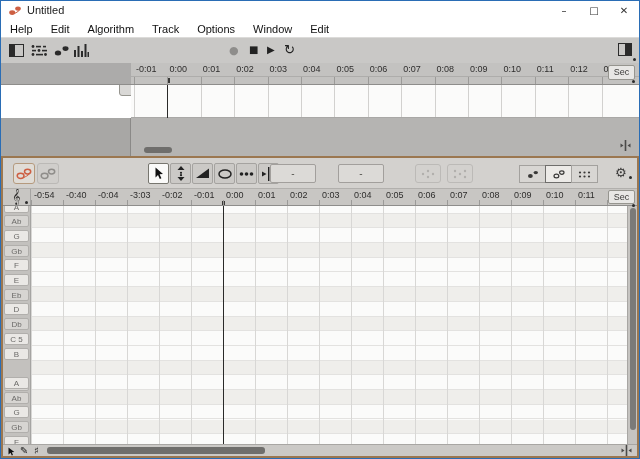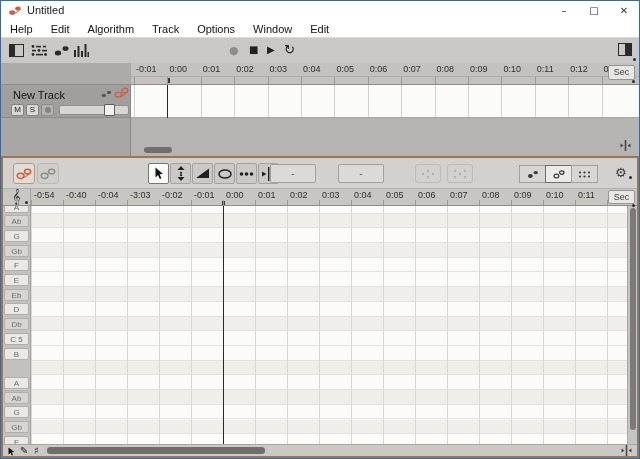--- a/index.html
+++ b/index.html
@@ -245,44 +245,20 @@
       <div class="abs vline" style="left: 303.6px;"></div>
       <div class="abs vline" style="left: 337px;"></div>
       <div class="abs vline" style="left: 370.4px;"></div>
       <div class="abs vline" style="left: 403.8px;"></div>
       <div class="abs vline" style="left: 437.2px;"></div>
       <div class="abs vline" style="left: 470.6px;"></div>
     </div>
   <div class="abs playhead" style="left:166px;top:84px;height:33px;"></div>
   <div class="abs arr-below"></div>
 
-  <div class="abs trk-hdr">
-    <span class="abs trk-name">New Track</span>
-    <div class="abs" style="left:100px;top:5px;">
-      <svg width="11" height="8" viewBox="0 0 11 8">
-        <ellipse cx="2.8" cy="5.4" rx="2.2" ry="1.7" fill="#55544f"></ellipse>
-        <ellipse cx="8" cy="2.4" rx="2" ry="1.6" fill="#55544f"></ellipse>
-      </svg>
-    </div>
-    <div class="abs" style="left:113px;top:2px;">
-      <svg width="15" height="12" viewBox="0 0 15 12">
-        <ellipse cx="4.4" cy="7.6" rx="3.2" ry="2.5" fill="none" stroke="#cd5f43" stroke-width="1.4"></ellipse>
-        <ellipse cx="10.8" cy="3.6" rx="2.9" ry="2.3" fill="none" stroke="#cd5f43" stroke-width="1.4"></ellipse>
-        <path d="M6.8,9.6 Q10.5,8.2 13,5.2" stroke="#cd5f43" stroke-width="1.2" fill="none"></path>
-      </svg>
-    </div>
-    <div class="abs msbtn" style="left:10px;">M</div>
-    <div class="abs msbtn" style="left:25px;">S</div>
-    <div class="abs armbtn">
-        <div class="abs armdot"></div>
-      </div>
-    <div class="abs volslider">
-      <div class="abs volhandle"></div>
-    </div>
-  </div>
   <div class="abs trk-left-below"></div>
 
   <div class="abs hthumb" style="left:143px;top:146px;width:28px;height:6px;"></div>
   <div class="abs" style="left:619px;top:139px;">
     <svg width="11" height="11" viewBox="0 0 11 11">
       <rect x="4.7" y="0" width="1.6" height="11" fill="#4a4948"></rect>
       <path d="M3.5,5.5 L0.5,3.5 L0.5,7.5 Z" fill="#4a4948"></path>
       <path d="M7.5,5.5 L10.5,3.5 L10.5,7.5 Z" fill="#4a4948"></path>
     </svg>
   </div>

